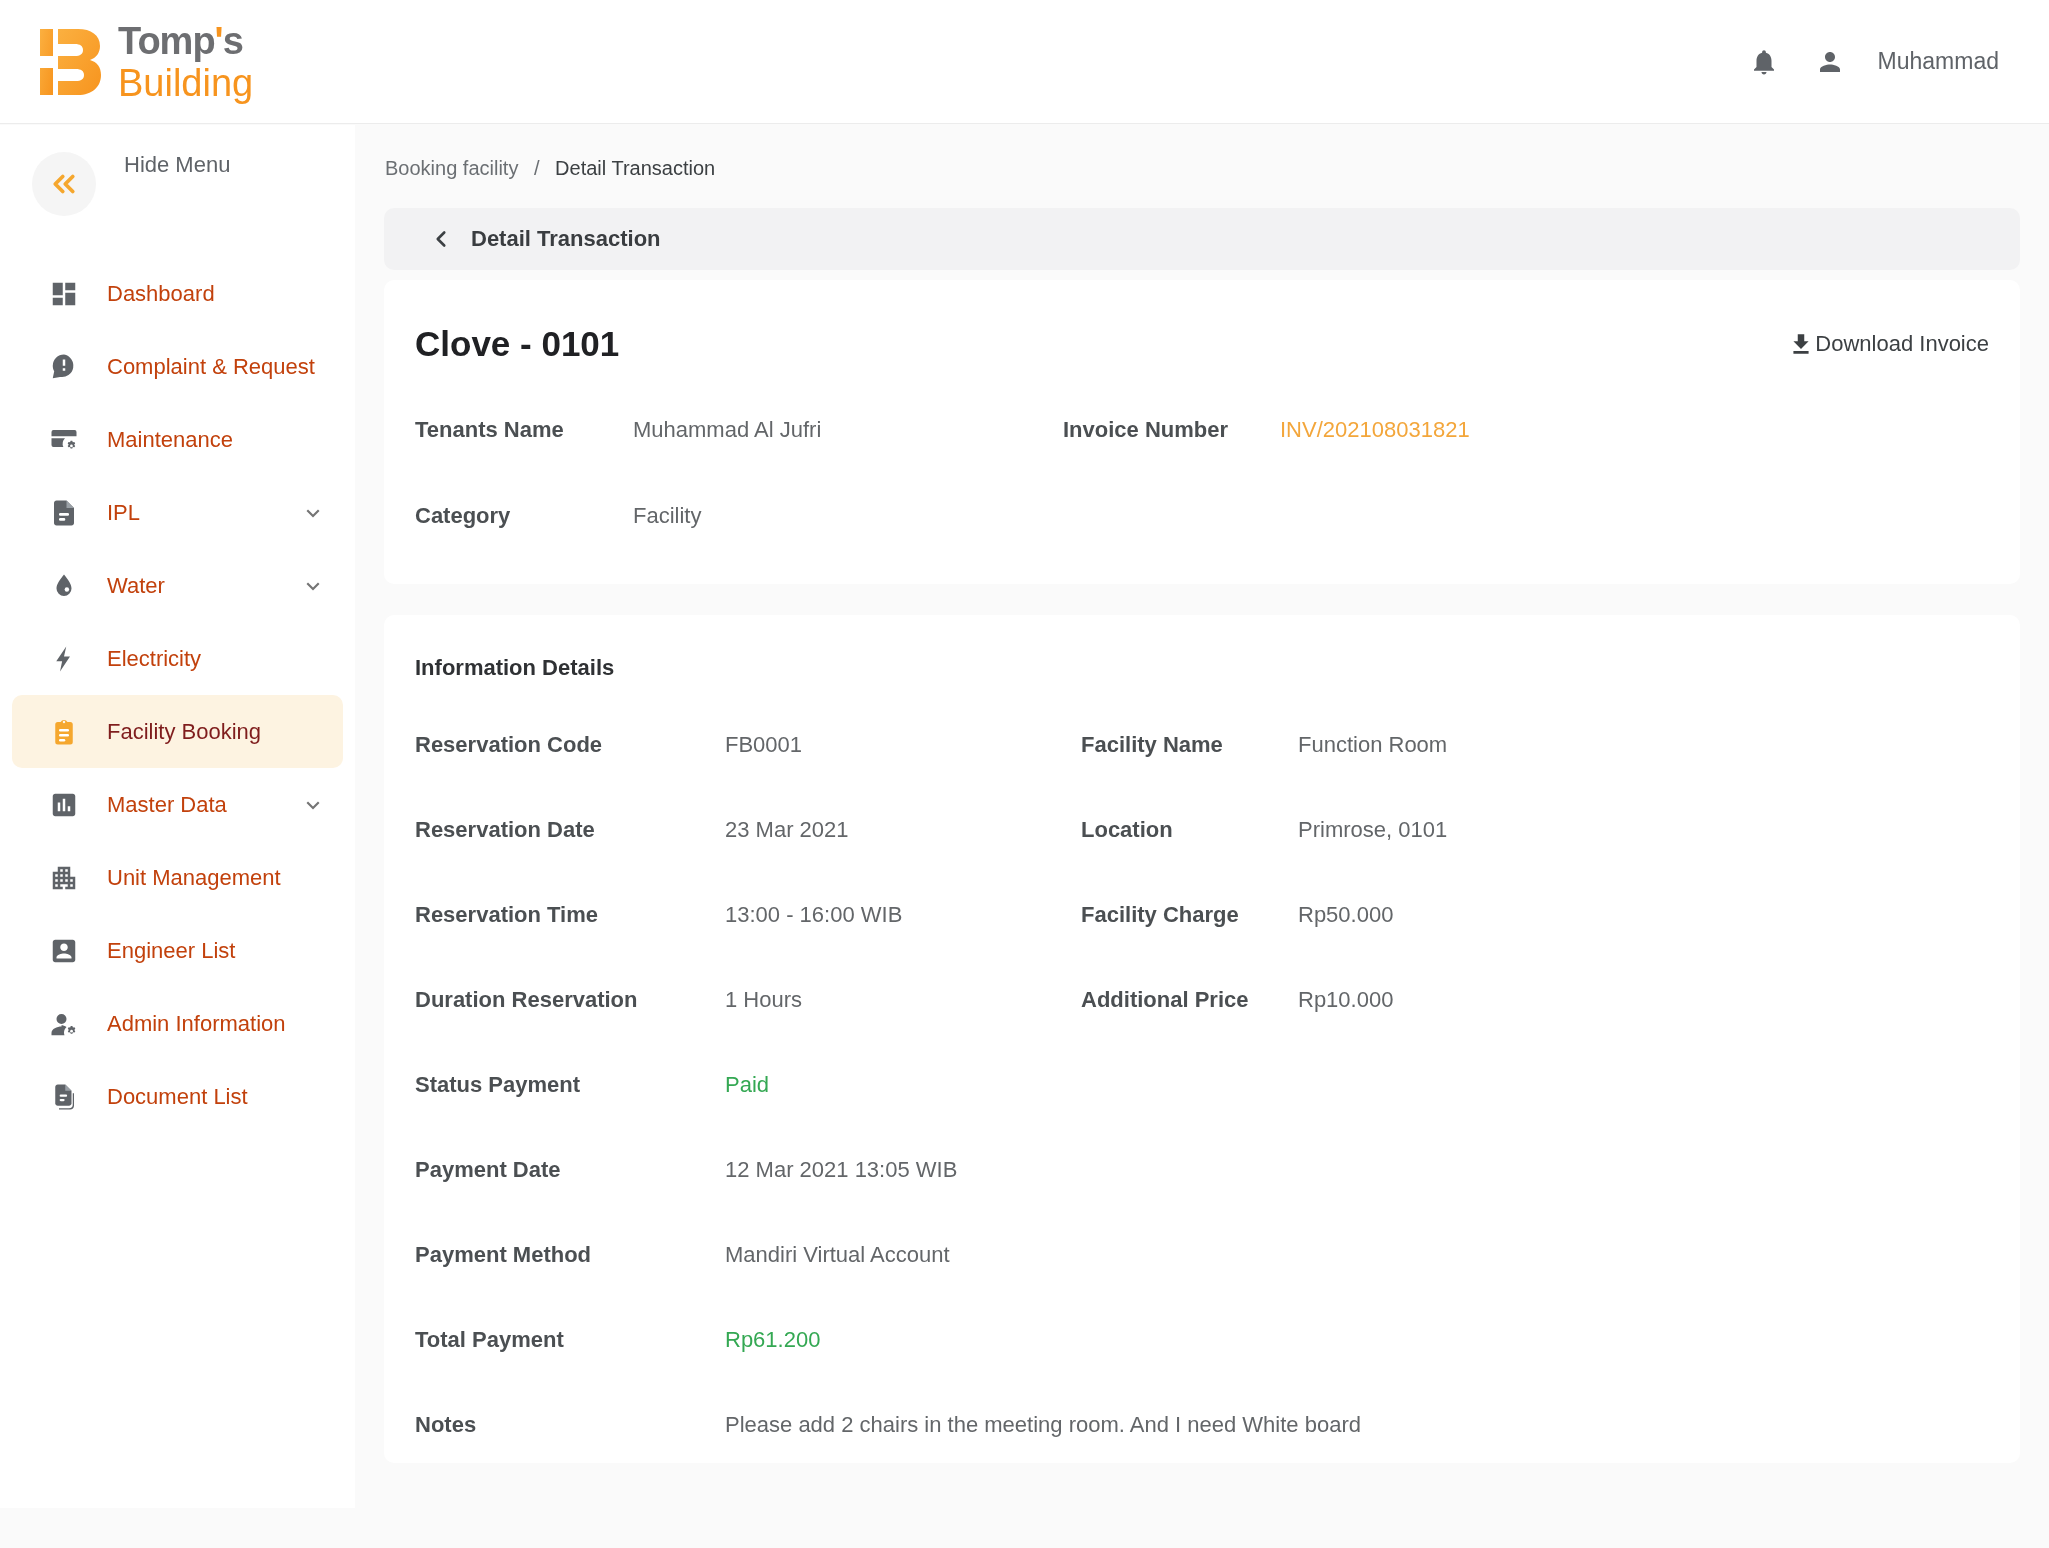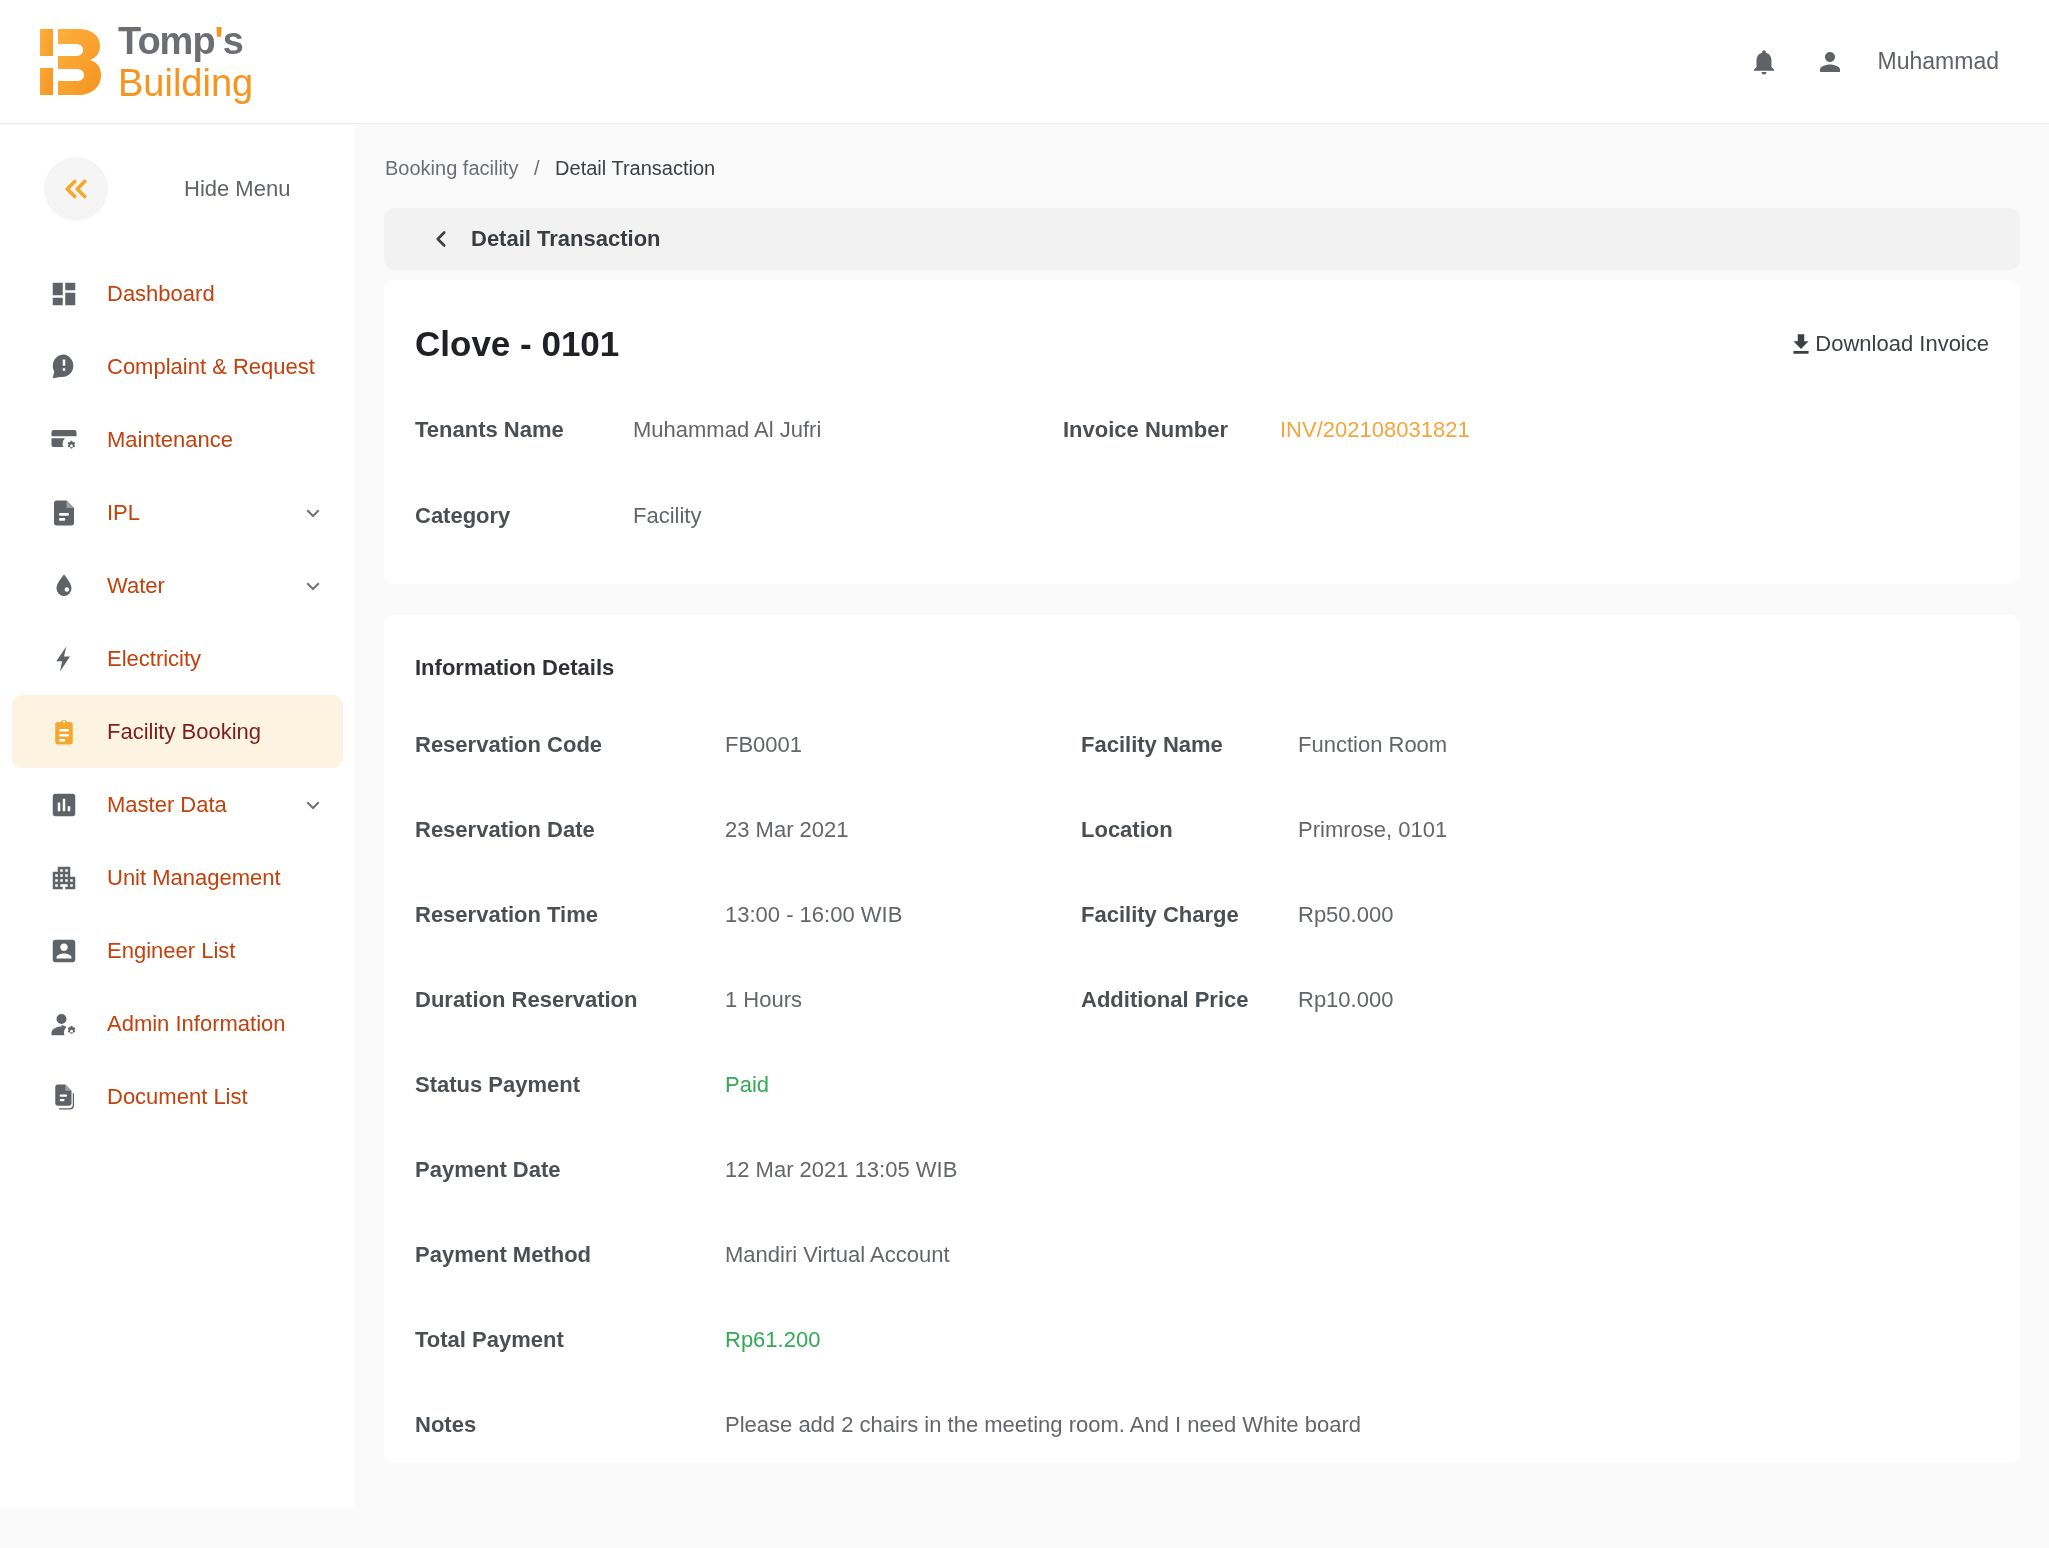--- a/index.html
+++ b/index.html
@@ -28,23 +28,22 @@
   .topbar-right { display:flex; align-items:center; gap:30px; }
   .icon-btn { width:36px; height:36px; display:flex; align-items:center; justify-content:center; cursor:pointer; }
   .user-name { font-size:23px; color:#5f6368; }
 
   
   .sidebar {
     position:absolute; left:0; top:125px; width:355px; height:1383px;
     background:#ffffff; padding-top:27px;
   }
   .hide-menu {
-    display:flex; align-items:center; height:73px; padding-left:44px; cursor:pointer;
+    display:flex; height:73px; padding-left:32px; cursor:pointer;
     margin-bottom:32px;
-    gap:48px;
   }
   .hide-menu-circle {
     width:64px; height:64px; border-radius:50%; background:#f5f5f5;
     display:flex; align-items:center; justify-content:center;
   }
   .hide-menu-label { margin-left:28px; font-size:22px; color:#5f6368; }
   .menu-item {
     display:flex; align-items:center; height:73px;
     margin:0 12px; padding-left:36px; border-radius:10px;
     position:relative; cursor:pointer; color:#c2410c;

